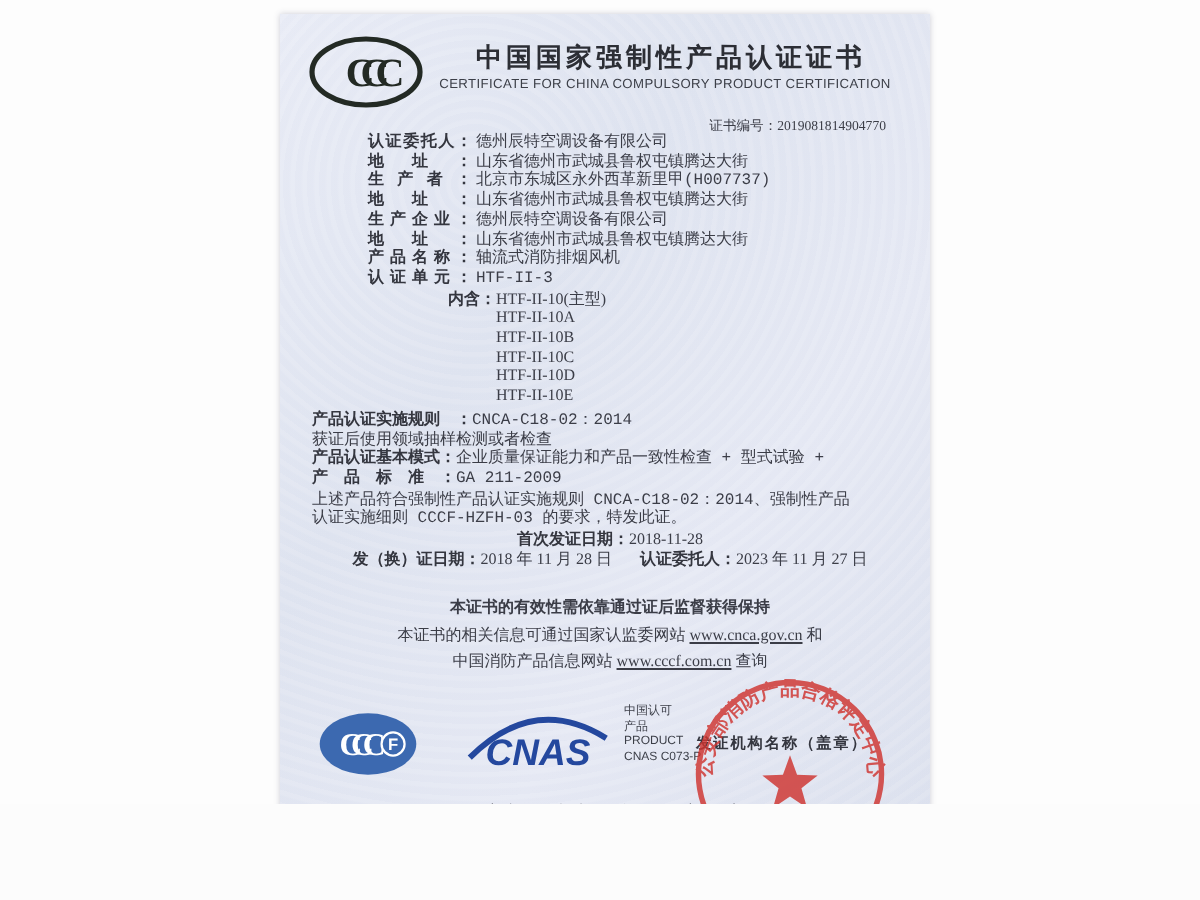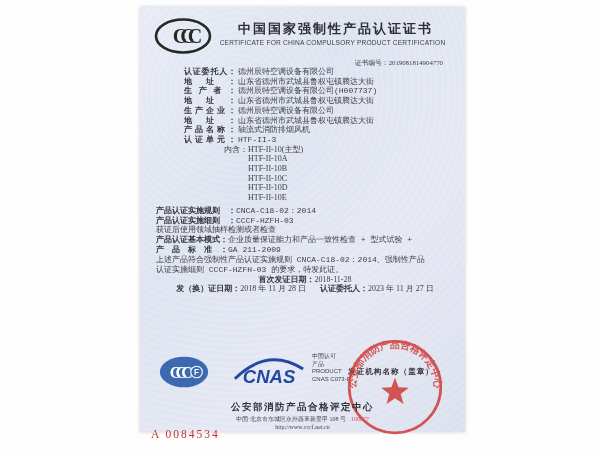--- a/index.html
+++ b/index.html
@@ -1,21 +1,21 @@
 <!DOCTYPE html>
 <html><head>
 <meta charset="utf-8">
 <style>
   html,body{margin:0;padding:0;}
   body{
     width:600px;height:450px;background:#fcfcfc;
     font-family:"Liberation Serif", serif;
     -webkit-font-smoothing:antialiased;
   }
-  .page{position:relative;width:600px;height:450px;overflow:hidden;background:#fdfdfd;}
+  .page{position:relative;width:600px;height:402px;overflow:hidden;background:#fdfdfd;}
 
   
   .cert{
     position:absolute;left:140px;top:7px;width:325px;height:425px;
     background:linear-gradient(128deg,#e9ecf6 0%,#dfe4f0 35%,#e6e9f4 65%,#dce1ee 100%);
     box-shadow:0 0 3px rgba(60,60,90,.25);
     color:#3b3d47;
   }
   .cert::before{
     content:"";position:absolute;inset:0;pointer-events:none;
@@ -33,21 +33,21 @@
   .certno{position:absolute;right:22px;top:51px;font-size:6.8px;color:#3b3d47;}
 
   
   .cbody{position:absolute;left:16px;top:60px;width:298px;font-size:8px;line-height:9.7px;}
   .row{white-space:nowrap;font-family:Liberation Mono, monospace;}
   .frow{padding-left:28px;}
   .lbl{display:inline-block;width:52px;text-align:justify;text-align-last:justify;
        font-weight:bold;color:#34363f;vertical-align:bottom;}
   .val{margin-left:2px;}
   .models{display:flex;margin-left:68px;}
-  .models .mlbl{font-weight:normal;color:#34363f;}
+  .models .mlbl{font-weight:bold;color:#34363f;}
   .models .mitems span{display:block;}
   .rlbl{font-weight:bold;color:#34363f;}
   .rules{margin-top:3px;}
   .stmt{margin-top:1px;}
   .crow{text-align:center;}
   .crow .dl{font-weight:bold;color:#34363f;text-align:right;}
   .gap14{margin-top:13px;}
   .notice{line-height:13.2px;}
   .notice .n1{font-weight:bold;}
   .u{text-decoration:underline;}
@@ -87,21 +87,21 @@
 
     <div class="cbody">
 
       <div class="row frow">
         <span class="lbl">认证委托人：</span><span class="val">德州辰特空调设备有限公司</span>
       </div>
       <div class="row frow">
         <span class="lbl">地址：</span><span class="val">山东省德州市武城县鲁权屯镇腾达大街</span>
       </div>
       <div class="row frow">
-        <span class="lbl">生产者：</span><span class="val">德州辰特空调设备有限公司(H007737)</span>
+        <span class="lbl">生产者：</span><span class="val">北京市东城区永外西革新里甲(H007737)</span>
       </div>
       <div class="row frow">
         <span class="lbl">地址：</span><span class="val">山东省德州市武城县鲁权屯镇腾达大街</span>
       </div>
       <div class="row frow">
         <span class="lbl">生产企业：</span><span class="val">德州辰特空调设备有限公司</span>
       </div>
       <div class="row frow">
         <span class="lbl">地址：</span><span class="val">山东省德州市武城县鲁权屯镇腾达大街</span>
       </div>
@@ -122,23 +122,20 @@
           <span>HTF-II-10D</span>
           <span>HTF-II-10E</span>
         </div>
       </div>
 
       <div class="rules">
         <div class="row">
           <span class="rlbl">产品认证实施规则　：</span><span>CNCA-C18-02：2014</span>
         </div>
         <div class="row">
-          <span class="rlbl">产品认证实施细则　：</span><span>CCCF-HZFH-03</span>
-        </div>
-        <div class="row">
           <span>获证后使用领域抽样检测或者检查</span>
         </div>
         <div class="row">
           <span class="rlbl">产品认证基本模式：</span><span>企业质量保证能力和产品一致性检查 + 型式试验 +</span>
         </div>
         <div class="row">
           <span class="rlbl">产　品　标　准　：</span><span>GA 211-2009</span>
         </div>
       </div>
 
@@ -147,20 +144,29 @@
         <div class="row">认证实施细则 CCCF-HZFH-03 的要求，特发此证。</div>
       </div>
 
       <div class="crow">
         <span class="dl">首次发证日期：</span><span>2018-11-28</span>
       </div>
       <div class="crow dates2">
         <span class="dl">发（换）证日期：</span><span>2018 年 11 月 28 日</span><span class="sep"></span><span class="dl">认证委托人：</span><span>2023 年 11 月 27 日</span>
       </div>
 
+      <div class="notice gap14">
+        <div class="crow n1">本证书的有效性需依靠通过证后监督获得保持</div>
+        <div class="crow">
+          <span>本证书的相关信息可通过国家认监委网站 </span><span class="u">www.cnca.gov.cn</span><span> 和</span>
+        </div>
+        <div class="crow">
+          <span>中国消防产品信息网站 </span><span class="u">www.cccf.com.cn</span><span> 查询</span>
+        </div>
+      </div>
     </div>
 
     <svg class="cccf-logo" viewBox="0 0 56 40">
       <ellipse cx="28" cy="20" rx="26" ry="16.5" fill="#3c69b0"></ellipse>
       <text x="22" y="26" text-anchor="middle" font-size="17" font-weight="bold" font-family="Liberation Serif,serif" fill="#ffffff" letter-spacing="-6">CCC</text>
       <circle cx="41.5" cy="20" r="6.2" fill="none" stroke="#ffffff" stroke-width="1.2"></circle>
       <text x="41.5" y="23.4" text-anchor="middle" font-size="9" font-weight="bold" font-family="Liberation Sans,sans-serif" fill="#ffffff">F</text>
     </svg>
 
     <svg class="cnas-logo" viewBox="0 0 80 34">

